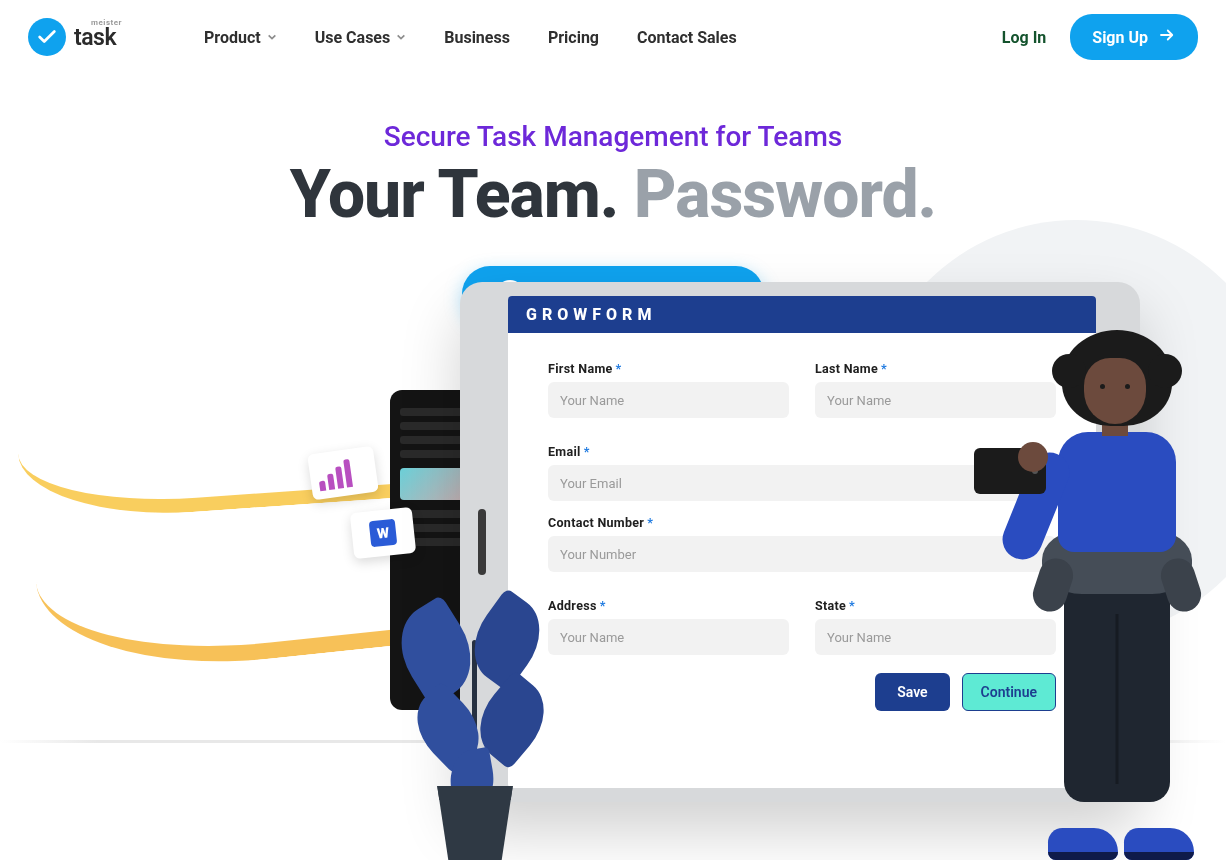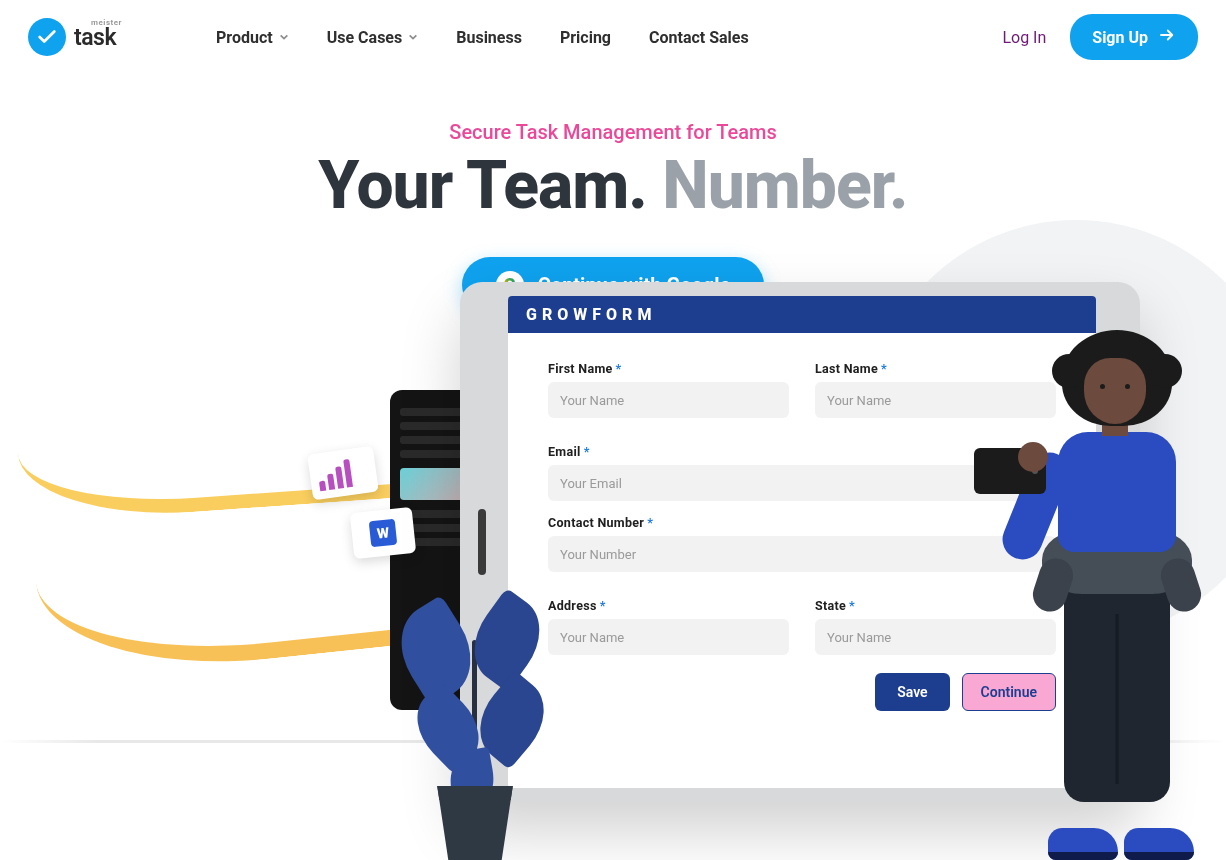--- a/index.html
+++ b/index.html
@@ -1,37 +1,37 @@
 <!DOCTYPE html>
 <html><head>
 <meta charset="utf-8">
 <style>
 * { margin: 0; padding: 0; box-sizing: border-box; font-family: -apple-system, BlinkMacSystemFont, "Segoe UI", Roboto, Arial, sans-serif; }
 body { background: #fff; width: 1226px; height: 860px; overflow: hidden; position: relative; }
 
 
-.nav { display: flex; align-items: center; padding: 14px 28px 0; gap: 40px; }
+.nav { display: flex; align-items: center; padding: 14px 28px 0; gap: 28px; }
 .logo { display: flex; align-items: center; gap: 8px; }
 .logo-mark { width: 38px; height: 38px; background:#0fa2ee; border-radius: 50%; display:flex; align-items:center; justify-content:center; }
 .logo-mark svg { width: 22px; height: 22px; }
 .logo-text { position:relative; }
 .logo-text .brand { font-size: 23px; font-weight: 600; color:#2b2b2b; letter-spacing:-.5px; }
 .logo-text .tag  { position:absolute; top:-6px; right:-6px; font-size:8px; font-weight:700; color:#9b9b9b; letter-spacing:.5px; }
 .nav-links { display:flex; gap: 38px; margin-left: 60px; }
 .nav-link { display:flex; align-items:center; gap:6px; font-size:16px; font-weight:700; color:#2f2f2f; cursor:pointer; }
 .chev { width:10px; height:10px; }
 .chev svg { display:block; }
 .nav-right { margin-left:auto; display:flex; align-items:center; gap:24px; }
-.login { color:#701a75; font-weight:400; font-size:16px; cursor:pointer; }
+.login { color:#14532d; font-weight:700; font-size:16px; cursor:pointer; }
 .signup-btn { background:#0fa2ee; color:#fff; border:none; border-radius:22px; padding:12px 22px; font-size:16px; font-weight:700; display:flex; align-items:center; gap:10px; cursor:pointer; }
 .signup-btn svg { width:18px; height:18px; }
 
 
 .hero { text-align:center; margin-top: 60px; }
-.hero-sub { font-size:20px; color:#ec4899; font-weight:500; }
+.hero-sub { font-size:28px; color:#6d28d9; font-weight:500; }
 .hero-title { font-size:66px; font-weight:800; line-height:1.1; margin-top:6px; letter-spacing:-1px; }
 .hero-title .dark { color:#2f353c; }
 .hero-title .light { color:#9aa1a9; }
 .google-btn { margin: 34px auto 0; background:#0fa2ee; color:#fff; border:none; border-radius:28px; padding:14px 34px; font-size:20px; font-weight:700; display:flex; align-items:center; gap:14px; cursor:pointer; box-shadow:0 6px 18px rgba(15,162,238,.35); }
 .g-icon { width:28px; height:28px; background:#fff; border-radius:50%; display:flex; align-items:center; justify-content:center; }
 .g-icon span { font-size:18px; font-weight:900; background:linear-gradient(45deg,#ea4335,#fbbc05,#34a853,#4285f4); -webkit-background-clip:text; background-clip:text; color:transparent; }
 .or-link { display:inline-block; margin-top:20px; color:#1196ea; font-size:16px; text-decoration:underline; cursor:pointer; }
 
 
 .bg-shelf   { position:absolute; left:0; right:0; top:740px; height:3px; background:linear-gradient(90deg,transparent,#e8e8e8 8%,#e8e8e8 92%,transparent); }
@@ -55,21 +55,21 @@
 .screen-header { background:#1d3e8f; color:#fff; padding:9px 18px; font-size:16px; font-weight:800; letter-spacing:5px; }
 .form-body { padding:16px 40px 20px; }
 .row { display:flex; gap:26px; }
 .field { flex:1; margin-bottom:14px;margin-top:12px; }
 .label-row { font-size:12.5px; font-weight:700; color:#202020; margin-bottom:6px; letter-spacing:.3px; }
 .label-row .req { color:#1f7ae0; margin-left:3px; }
 .input { width:100%; height:36px; background:#f2f2f2; border:none; border-radius:6px; padding:0 12px; font-size:13px; color:#555; }
 .input::placeholder { color:#9a9a9a; }
 .actions { display:flex; gap:12px; margin-left:auto; width:fit-content; margin-top:4px; }
 .btn-save { background:#1d3e8f; color:#fff; border:none; border-radius:6px; padding:10px 22px; font-size:14px; font-weight:600; cursor:pointer; }
-.btn-continue { background:#f9a8d4; color:#1d3e8f; border:1.5px solid #1d3e8f; border-radius:6px; padding:10px 18px; font-size:14px; font-weight:600; cursor:pointer; }
+.btn-continue { background:#5eead4; color:#1d3e8f; border:1.5px solid #1d3e8f; border-radius:6px; padding:10px 18px; font-size:14px; font-weight:600; cursor:pointer; }
 
 
 .plant { position:absolute; left:380px; top:580px; width:200px; height:290px; }
 .pot { position:absolute; bottom:0; left:50px; width:90px; height:84px; background:#2f3944; clip-path:polygon(8% 0,92% 0,78% 100%,22% 100%); }
 .pot::before { content:""; position:absolute; left:-6px; right:-6px; top:0; height:14px; background:#2f3944; border-radius:3px; }
 .stem { position:absolute; bottom:80px; left:92px; width:5px; height:150px; background:#263041; border-radius:3px; }
 .leaf { position:absolute; background:#304f9e; border-radius:60% 10% 60% 10%; }
 .leaf.l1{ width:68px; height:90px; left:22px; top:26px; transform:rotate(-32deg); }
 .leaf.l2{ width:62px; height:84px; left:96px; top:18px; transform:rotate(36deg) scaleX(-1); background:#2a4690;}
 .leaf.l3{ width:56px; height:76px; left:40px; top:110px; transform:rotate(-44deg); }
@@ -177,21 +177,21 @@
             <path d="M4 12h14m-5-6l6 6-6 6" stroke="#fff" stroke-width="2.4" stroke-linecap="round" stroke-linejoin="round"></path>
           </svg>
       </span>
     </button>
   </div>
 </header>
 
 <section class="hero">
   <div class="hero-sub">Secure Task Management for Teams</div>
   <h1 class="hero-title">
-    <span class="dark">Your Team. </span><span class="light">Number.</span>
+    <span class="dark">Your Team. </span><span class="light">Password.</span>
   </h1>
   <button class="google-btn">
     <span class="g-icon">
         <span>G</span>
       </span>
     <span>Continue with Google</span>
   </button>
   <br>
   <a class="or-link">or sign up</a>
 </section>

